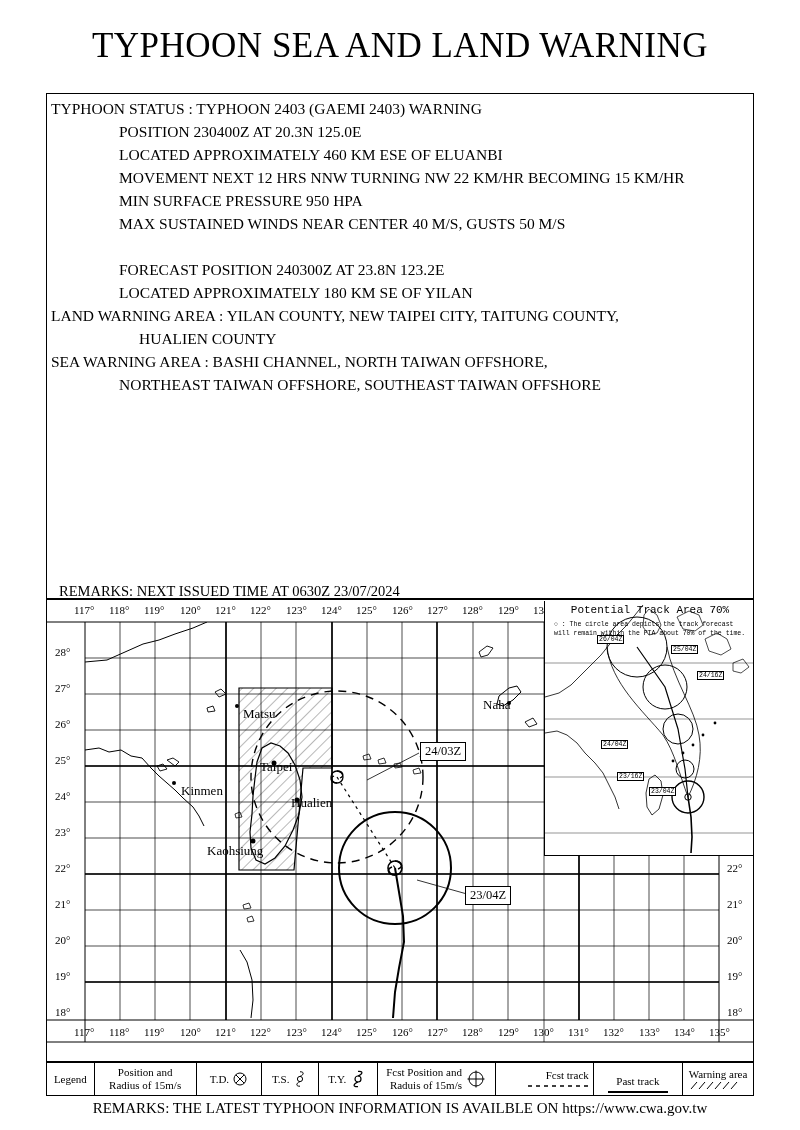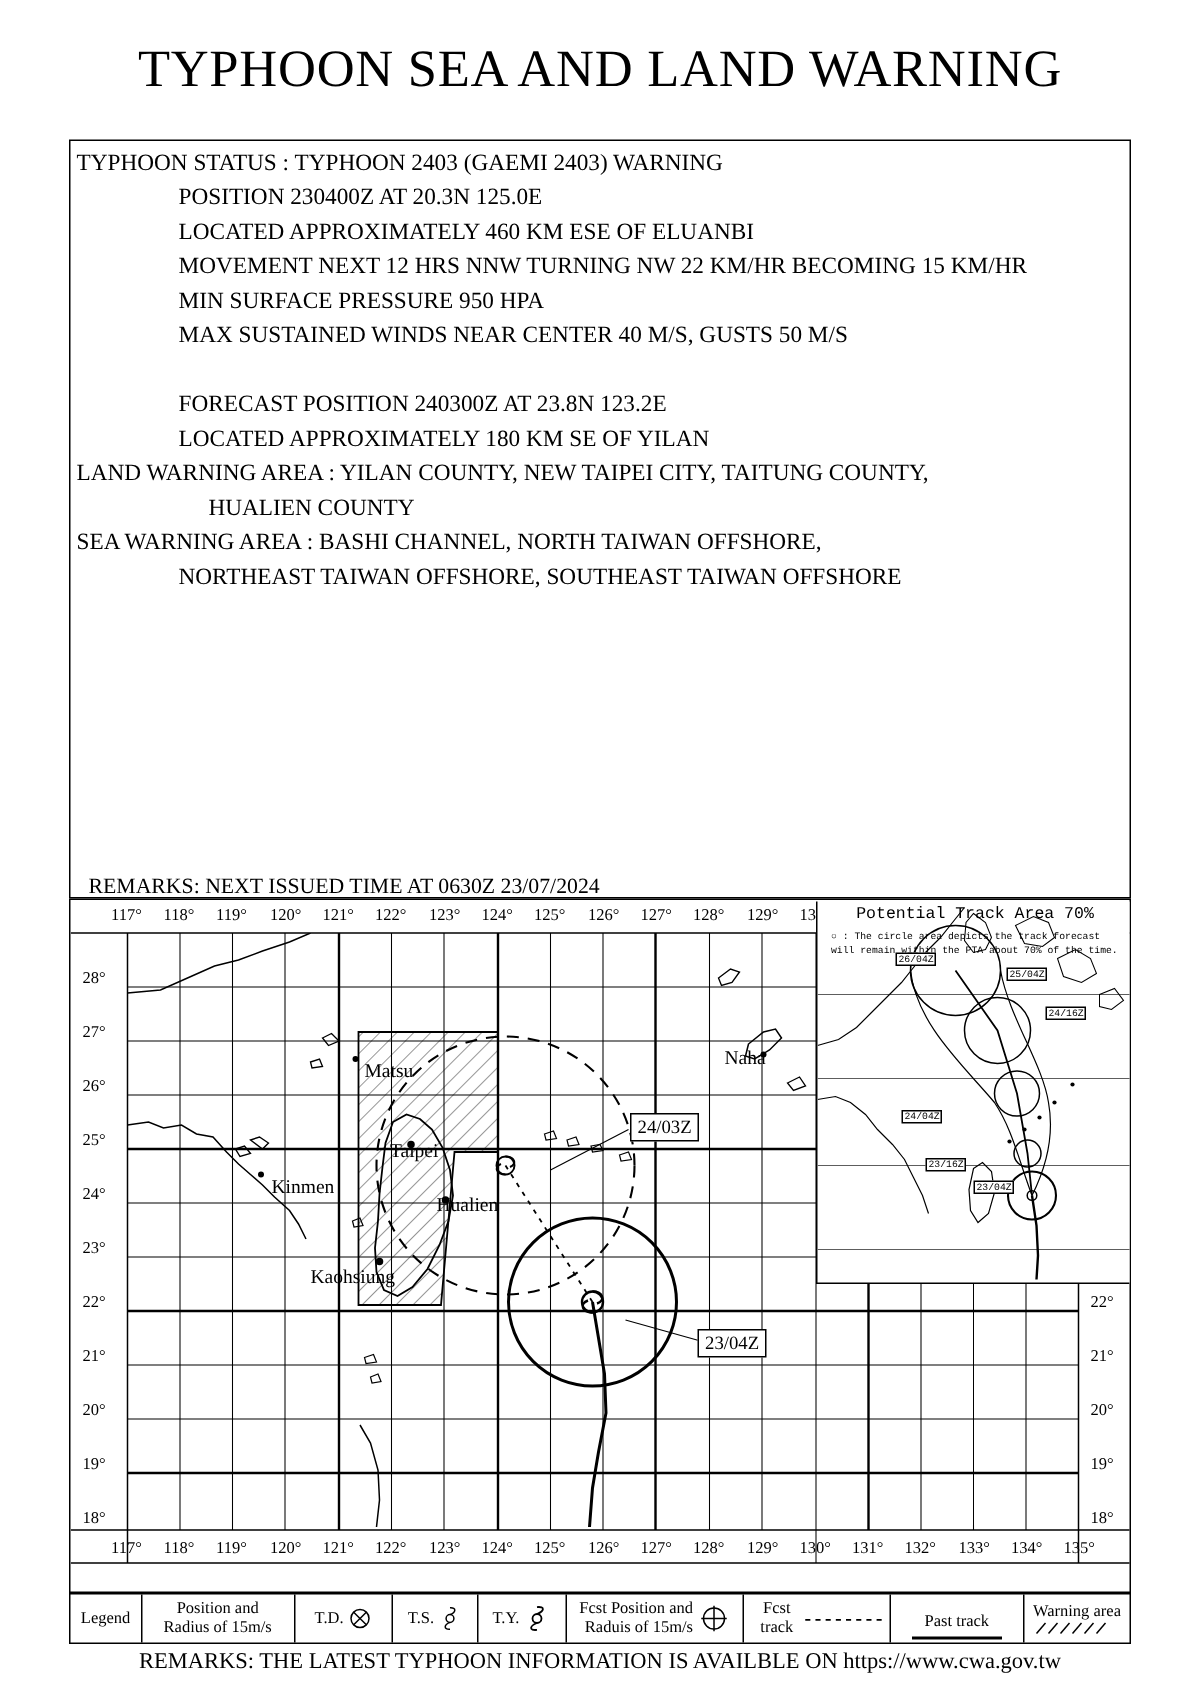--- a/index.html
+++ b/index.html
@@ -464,21 +464,21 @@
     <div class="legcell" style="width:130px;text-align:right;">
       <span style="white-space:pre-line;">Fcst Position and
 Raduis of 15m/s</span>
       <svg width="20" height="20" viewBox="0 0 20 20" style="margin-left:4px;">
         <circle cx="10" cy="10" r="7" fill="none" stroke="#000" stroke-width="1"></circle>
         <line x1="10" y1="1.5" x2="10" y2="18.5" stroke="#000" stroke-width="1"></line>
         <line x1="1.5" y1="10" x2="18.5" y2="10" stroke="#000" stroke-width="1"></line>
       </svg>
     </div>
 
-    <div class="legcell" style="width:108px; flex-direction:row;">
+    <div class="legcell" style="width:108px; flex-direction:column;align-items:flex-end;">
       <span>Fcst track</span>
       <svg width="62" height="7" viewBox="0 0 62 7">
         <line x1="1" y1="4" x2="61" y2="4" stroke="#000" stroke-width="1.3" stroke-dasharray="4,4"></line>
       </svg>
     </div>
 
     <div class="legcell" style="width:98px; flex-direction:column;justify-content:flex-end;">
       <span>Past track</span>
       <svg width="62" height="7" viewBox="0 0 62 7">
         <line x1="1" y1="4" x2="61" y2="4" stroke="#000" stroke-width="2"></line>

